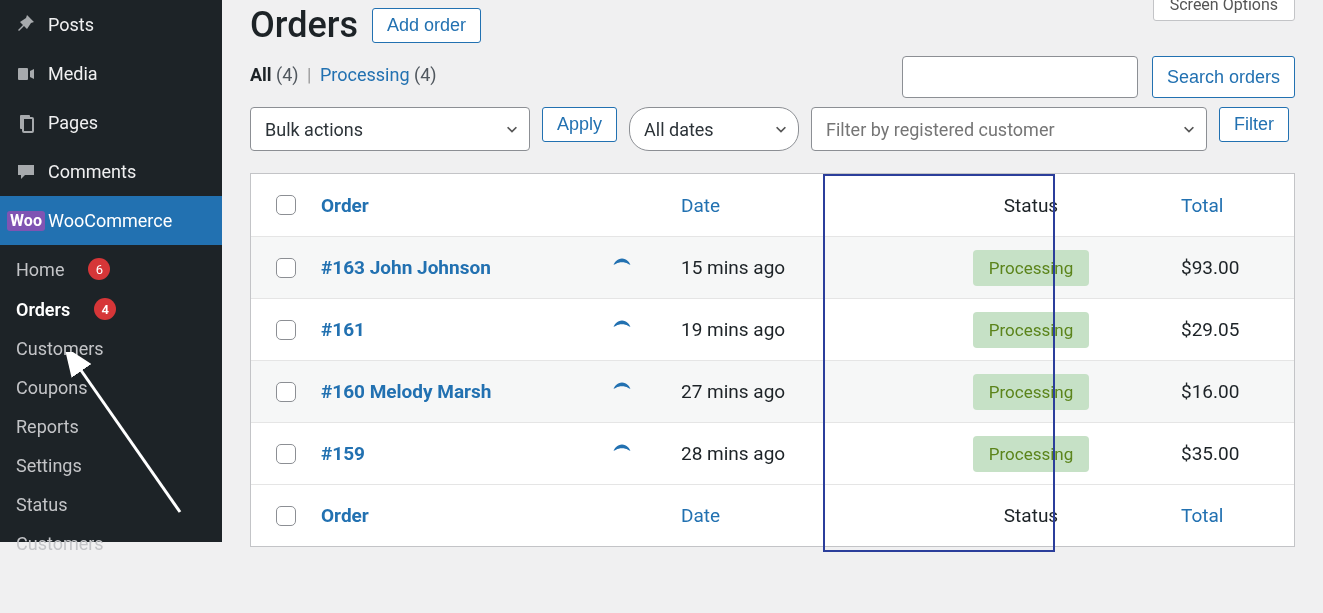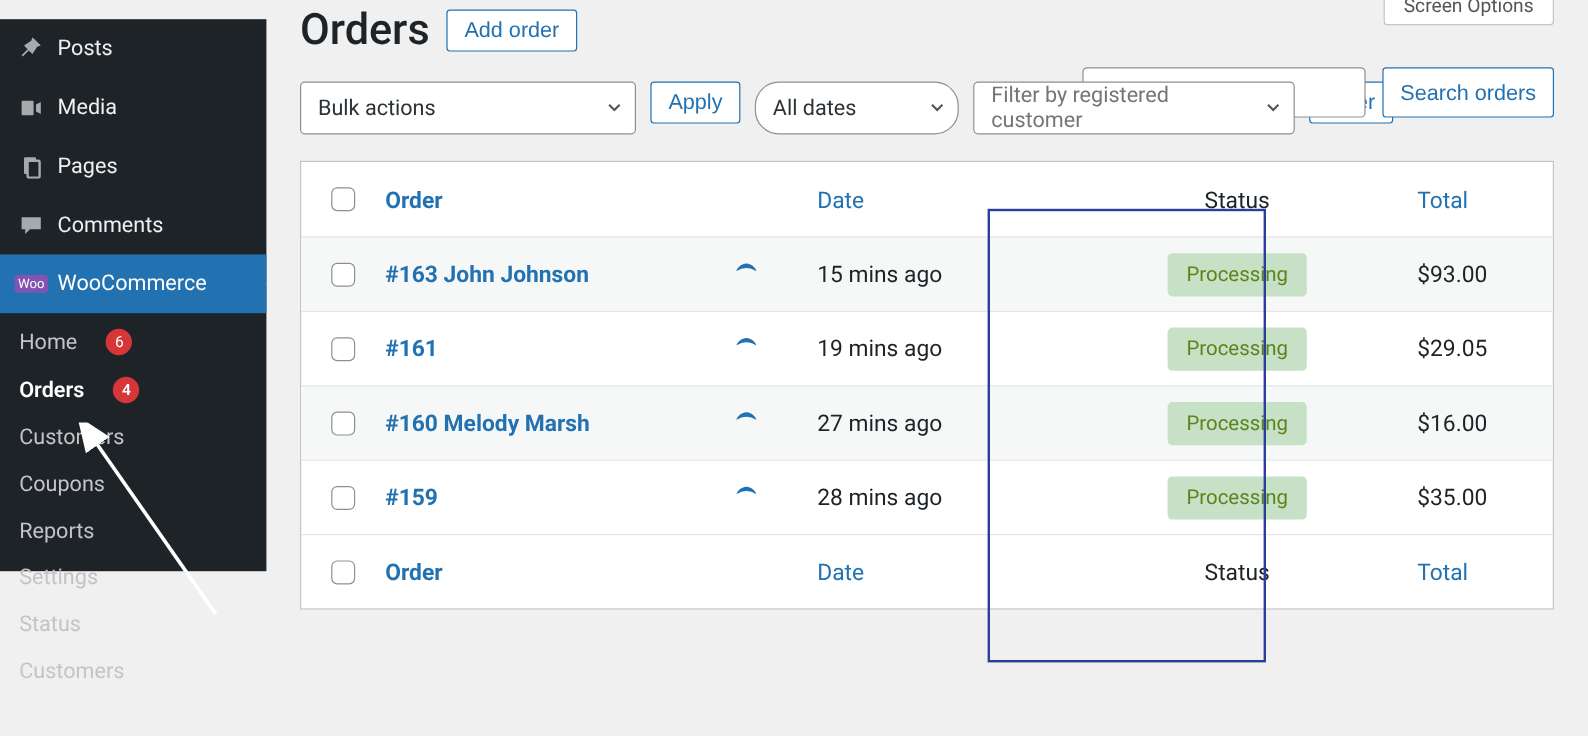--- a/index.html
+++ b/index.html
@@ -1,18 +1,18 @@
 <!DOCTYPE html>
 <html><head>
 <meta charset="utf-8">
 <style>
   * { box-sizing: border-box; margin: 0; padding: 0; }
   body { font-family: -apple-system, BlinkMacSystemFont, "Segoe UI", Roboto, sans-serif; background: #f0f0f1; width: 1323px; height: 613px; overflow: hidden; position: relative; }
   
-  .sidebar { position: absolute; left: 0; top: 16px; width: 222px; height: 460px; background: #1d2327; color: #f0f0f1; font-size: 18px; }
+  .sidebar { position: absolute; left: 0; top: 0; width: 222px; height: 542px; background: #1d2327; color: #f0f0f1; font-size: 18px; }
   .sidebar-item { display: flex; align-items: center; padding: 14px 16px; cursor: pointer; gap: 12px; }
   .sidebar-item .icon { width: 20px; height: 20px; color: #a7aaad; display:flex; align-items:center; justify-content:center; }
   .sidebar-item .label { color: #f0f0f1; }
   .sidebar-item.active { background: #2271b1; }
   .sidebar-item.active .icon, .sidebar-item.active .label { color: #fff; }
   .sidebar-item.active::after {
     content:""; position:absolute; right:-8px; border:8px solid transparent; border-right-color:#f0f0f1;
   }
   .submenu { padding: 4px 0 12px 0; }
   .submenu-item { display:flex; align-items:center; padding: 9px 16px; font-size: 18px; color: #c3c4c7; cursor:pointer; gap:24px; }
@@ -34,21 +34,21 @@
   .filter-links .current { color:#1d2327; font-weight:700; }
   
   .top-right { position:absolute; right:28px; top:56px; display:flex; gap:14px; }
   .search-box { width:236px; height:42px; border:1px solid #8c8f94; border-radius:4px; padding:0 10px; font-size:16px; }
   
   .controls-row { margin-top: 22px; display:flex; gap:12px; align-items:flex-start; }
   .select-box { position:relative; border:1px solid #8c8f94; border-radius:4px; background:#fff; height:44px; display:flex; align-items:center; padding:0 38px 0 14px; font-size:18px; color:#2c3338; cursor:pointer; }
   .select-box .chev { position:absolute; right:10px; color:#555; }
   .select-wide1 { width: 280px; }
   .select-wide2 { width: 170px; border-radius: 20px; }
-  .select-wide3 { width: 268px; color:#757575; }
+  .select-wide3 { width: 396px; color:#757575; }
   
   .table { margin-top: 22px; border:1px solid #c3c4c7; background:#fff; }
   .table-row { display:grid; grid-template-columns: 70px 290px 70px 200px 300px 1fr; align-items:center; min-height:62px; border-top:1px solid #e5e5e5; padding-right:22px; }
   .table-row:first-child { border-top:none; }
   .table-row.header, .table-row.footer { font-size:19px; }
   .table-row.header .col-order a, .table-row.footer .col-order a,
   .table-row.header .col-date a, .table-row.footer .col-date a,
   .table-row.header .col-total a, .table-row.footer .col-total a { color:#2271b1; text-decoration:none; }
   .table-row.header .col-status, .table-row.footer .col-status { color:#1d2327; }
   .table-row.data { font-size:19px; }
@@ -59,21 +59,21 @@
   .col-preview { color:#2271b1; }
   .col-date { color:#1d2327; }
   .col-status { display:flex; justify-content:center; }
   .status-pill { background:#c6e1c6; color:#5b841b; padding:8px 16px; border-radius:4px; font-size:17px; }
   .col-total { text-align:left; color:#1d2327; }
   
   .status-highlight { position:absolute; border:2.5px solid #2b3e9b; pointer-events:none; }
   
   .arrow-annot { position:absolute; pointer-events:none; }
   
-  .woo-badge { background:#7f54b3; color:#fff; font-size:11px; font-weight:400; padding:2px 3px; border-radius:3px; display:inline-block; line-height:1; }
+  .woo-badge { background:#7f54b3; color:#fff; font-size:16px; font-weight:700; padding:2px 3px; border-radius:3px; display:inline-block; line-height:1; }
 </style>
 </head>
 <body>
 
 <div class="sidebar">
   <div class="sidebar-item">
     <span class="icon">
       <svg viewBox="0 0 20 20" width="20" height="20" fill="currentColor">
           <path d="M13 2l5 5-3 1-4 6-3-3-5 5-1-1 5-5-3-3 6-4 1-3z"></path>
         </svg>
@@ -144,20 +144,27 @@
 </div>
 
 <div class="main">
   <div class="screen-options">Screen Options</div>
 
   <div class="page-header">
     <h1 class="page-title">Orders</h1>
     <button class="btn-outline">Add order</button>
   </div>
 
+  <div class="filter-links">
+    <span class="current">All</span>
+    <span class="count">(4)</span>
+    <span class="sep">|</span>
+    <a href="#">Processing</a>
+    <span class="count">(4)</span>
+  </div>
 
   <div class="top-right">
     <input class="search-box" type="text" style="">
     <button class="btn-outline">Search orders</button>
   </div>
 
   <div class="controls-row">
     <div class="select-box select-wide1">
       <span>Bulk actions</span>
       <span class="chev">

